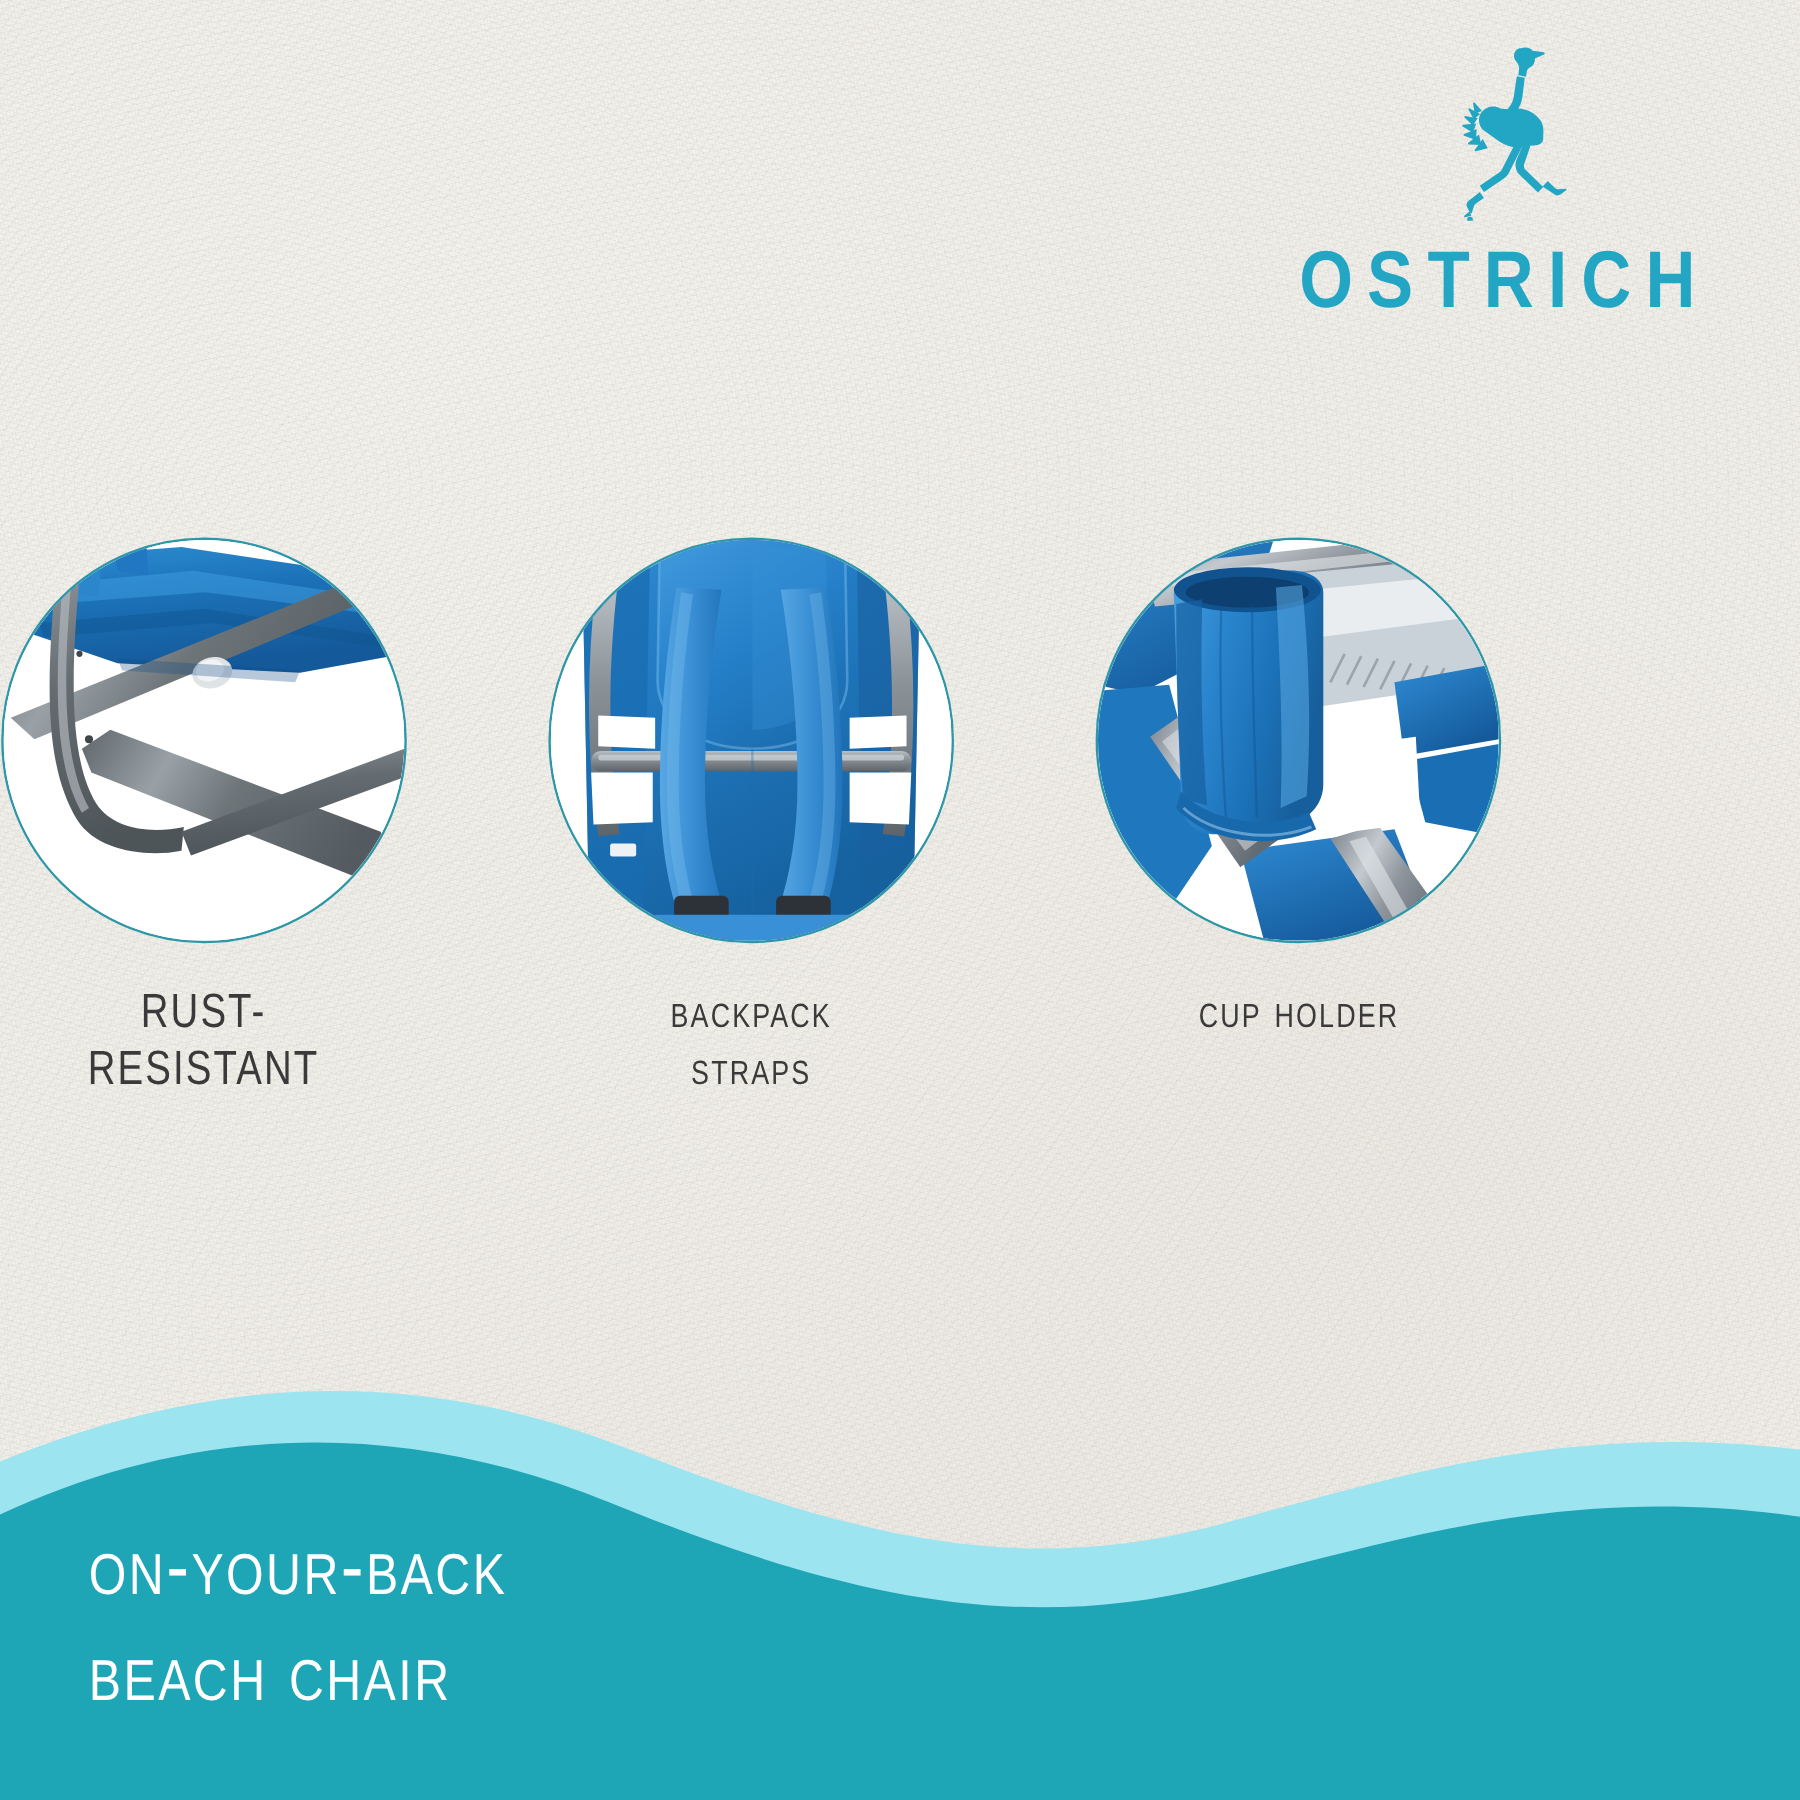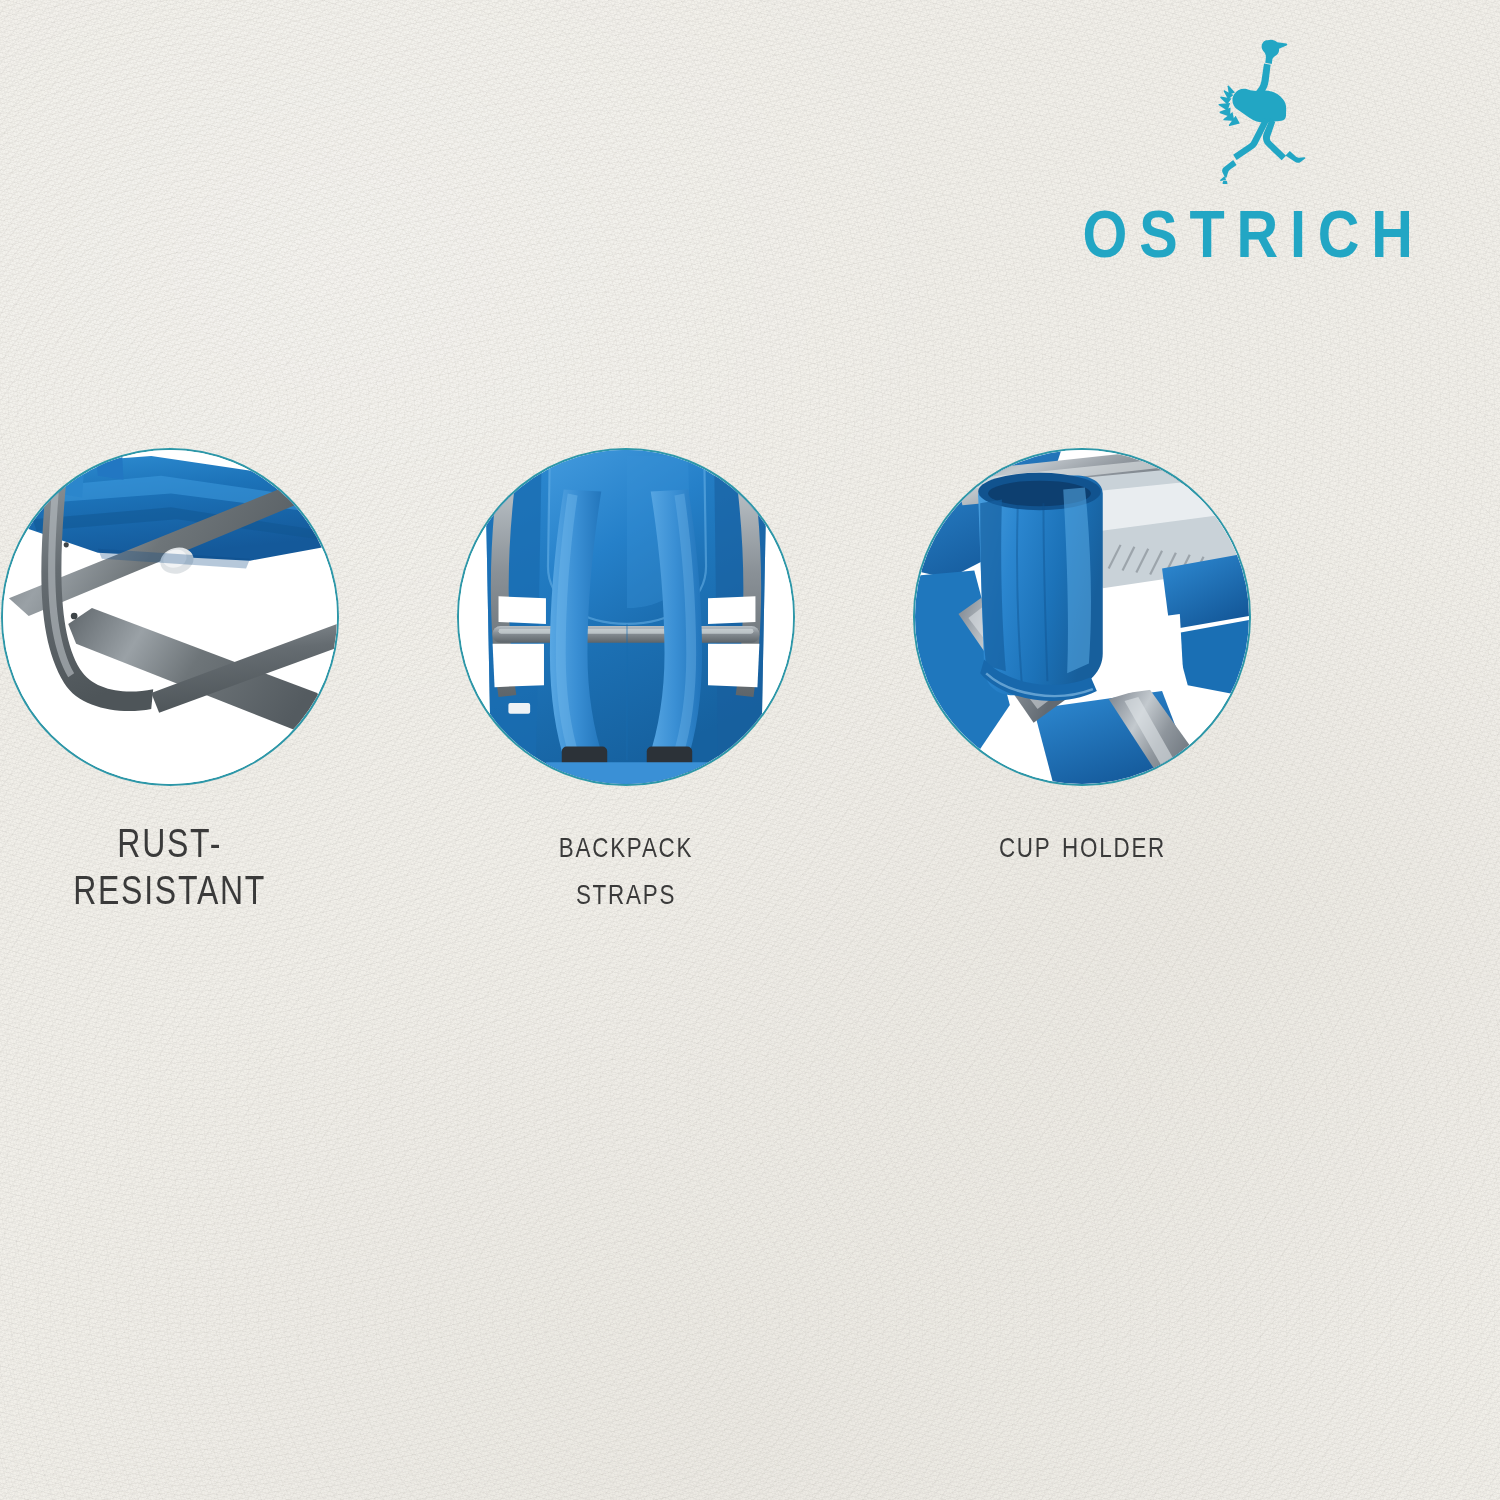--- a/index.html
+++ b/index.html
@@ -402,14 +402,24 @@
           <path d="M72 226 C96 248 144 256 180 242" fill="none" stroke="#9fcdf0" stroke-width="2.5" opacity="0.55"></path>
 
           <path d="M192 176 L268 166 L272 238 L200 248 Z" fill="#ffffff"></path>
         </svg>
       </div>
       <div class="feature-caption">Cup Holder</div>
     </div>
 
   </div>
 
+  <div class="wave-banner">
+    <svg class="wave-svg" viewBox="0 0 1500 360" preserveAspectRatio="none">
+
+      <path d="M0 78 C170 8 340 -4 520 66 C700 136 840 176 1010 132 C1160 92 1300 44 1500 68 L1500 360 L0 360 Z" fill="#9ce4f0"></path>
+
+      <path d="M0 122 C160 48 330 40 508 112 C690 186 840 224 1010 182 C1168 142 1310 96 1500 124 L1500 360 L0 360 Z" fill="#1ea5b6"></path>
+    </svg>
+    <div class="banner-title">On-Your-Back
+Beach Chair</div>
+  </div>
 
 </div>
 
 </body></html>

